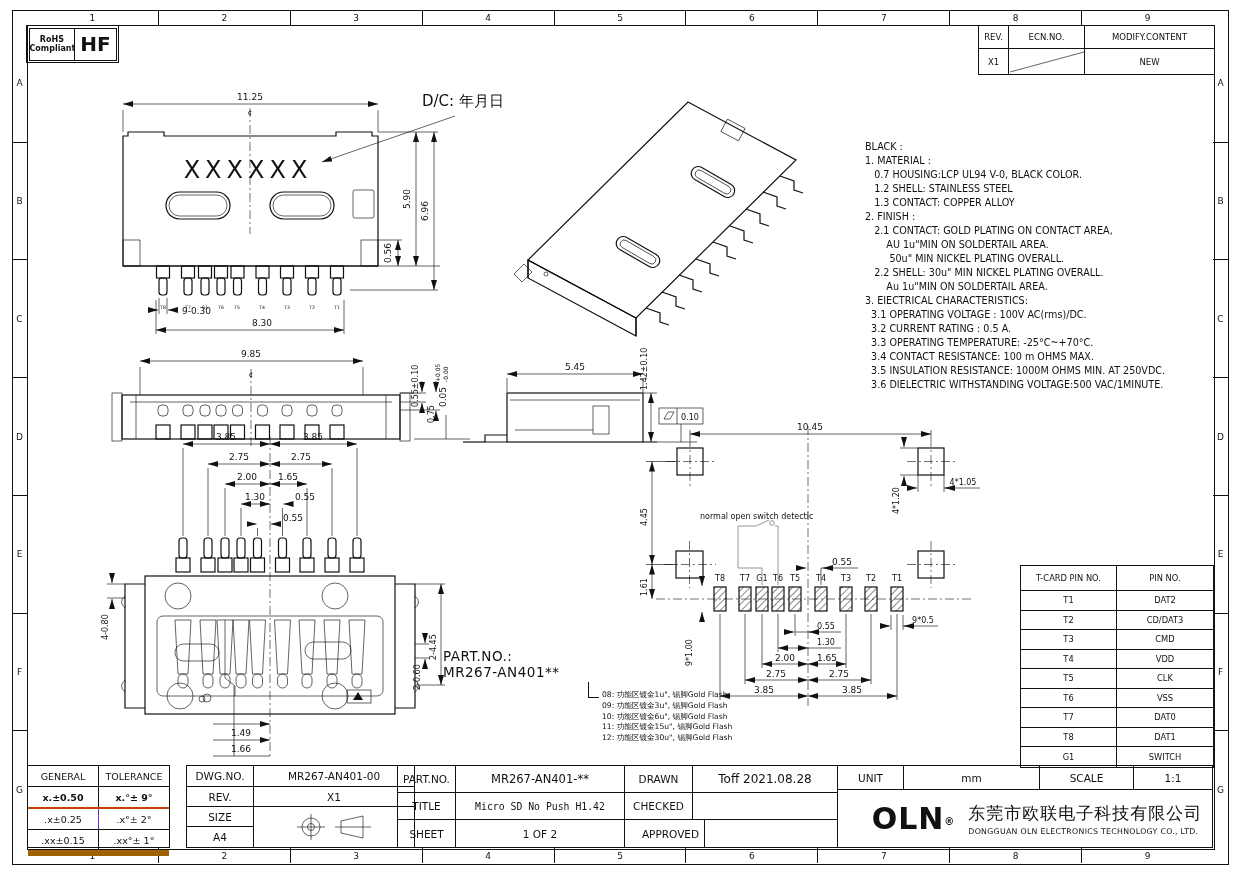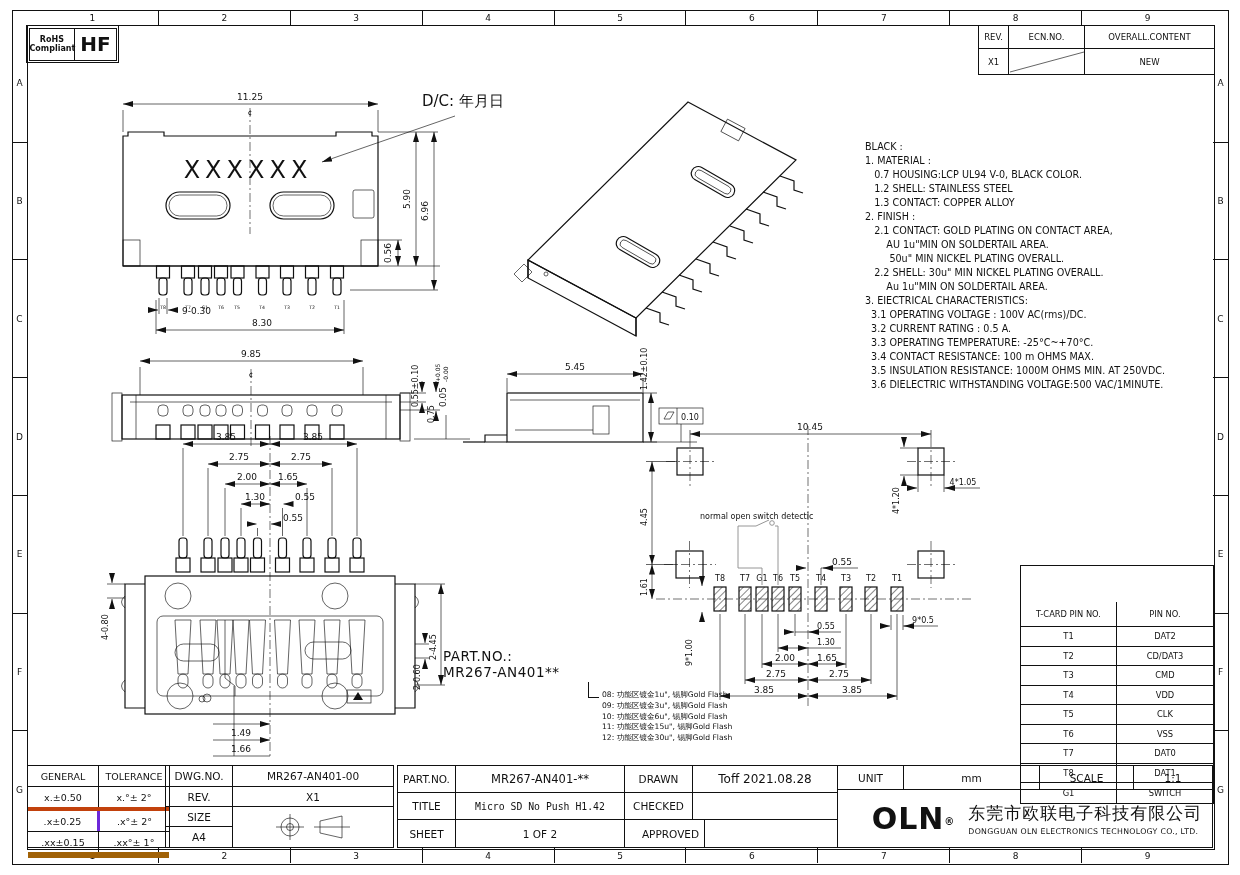--- a/index.html
+++ b/index.html
@@ -38,21 +38,21 @@
   
   #part-block{left:443px;top:648px;}
   #part-label,#part-value{font-size:13.5px;letter-spacing:.5px;}
   #part-leader{left:588px;top:682px;width:10px;height:15px;border-left:1px solid #111;border-bottom:1px solid #111;}
   #part-options{left:602px;top:690px;}
   .opt-line{font-size:7.6px;line-height:10.8px;white-space:pre;}
   
   #pin-table{left:1020px;top:565px;width:192px;border:1px solid #111;}
   .pt-row{display:flex;height:19.5px;border-bottom:1px solid #111;box-sizing:border-box;}
   .pt-row:last-child{border-bottom:none;}
-  .pt-row.hdr{height:25px;margin-top:36px;}
+  .pt-row.hdr{height:25px;}
   .pt-c{width:50%;border-right:1px solid #111;display:flex;align-items:center;justify-content:center;
         font-size:8.3px;box-sizing:border-box;}
   .pt-c:last-child{border-right:none;}
   
   .tb{border:1px solid #111;box-sizing:border-box;}
   .tb-cell{position:absolute;border-right:1px solid #111;border-bottom:1px solid #111;box-sizing:border-box;
            display:flex;align-items:center;justify-content:center;font-size:10.5px;}
   .nob{border-bottom:none;} .nor{border-right:none;}
   #logo-area{display:flex;align-items:center;justify-content:center;gap:14px;}
   #logo-text{font-size:30px;font-weight:800;letter-spacing:1px;font-family:"DejaVu Sans",sans-serif;}
@@ -146,21 +146,21 @@
         <span>Compliant</span>
       </div>
       <div id="rohs-right">HF</div>
     </div>
   </div>
 
   <div class="abs" id="rev-table">
     <div class="rev-row">
       <div class="rev-cell rc1">REV.</div>
       <div class="rev-cell rc2">ECN.NO.</div>
-      <div class="rev-cell rc3">OVERALL.CONTENT</div>
+      <div class="rev-cell rc3">MODIFY.CONTENT</div>
     </div>
     <div class="rev-row">
       <div class="rev-cell rc1">X1</div>
       <div class="rev-cell rc2">
         <svg width="76" height="25" style="left:0;top:0;">
           <line x1="1" y1="23" x2="75" y2="3" class="thin"></line>
         </svg>
       </div>
       <div class="rev-cell rc3">NEW</div>
     </div>
@@ -695,38 +695,38 @@
       </div>
   </div>
 
   <div class="abs tb" style="left:27px;top:765px;width:143px;height:83px;">
     <div style="display:flex;height:20px;border-bottom:1px solid #111;">
       <div style="width:50%;border-right:1px solid #111;display:flex;align-items:center;justify-content:center;font-size:9.5px;">GENERAL</div>
       <div style="width:50%;display:flex;align-items:center;justify-content:center;font-size:9.5px;">TOLERANCE</div>
     </div>
     <div>
 
-        <div style="display:flex;height:20px;border-bottom:4px solid #c2410c;">
+        <div style="display:flex;height:20px;border-bottom:2px solid #c2410c;font-weight:bold;">
           <div style="width:50%;border-right:1px solid #111;display:flex;align-items:center;justify-content:center;font-size:9.5px;">x.±0.50</div>
-          <div style="width:50%;display:flex;align-items:center;justify-content:center;font-size:9.5px;">x.°± 2°</div>
+          <div style="width:50%;display:flex;align-items:center;justify-content:center;font-size:9.5px;">x.°± 9°</div>
         </div>
 
         <div style="display:flex;height:20px;border-bottom:1px solid #111;">
-          <div style="width:50%;border-right:3px solid #6d28d9;display:flex;align-items:center;justify-content:center;font-size:9.5px;">.x±0.25</div>
+          <div style="width:50%;border-right:1px solid #6d28d9;display:flex;align-items:center;justify-content:center;font-size:9.5px;">.x±0.25</div>
           <div style="width:50%;display:flex;align-items:center;justify-content:center;font-size:9.5px;">.x°± 2°</div>
         </div>
 
         <div style="display:flex;height:20px;border-bottom:6px solid #a16207;">
           <div style="width:50%;border-right:1px solid #111;display:flex;align-items:center;justify-content:center;font-size:9.5px;">.xx±0.15</div>
           <div style="width:50%;display:flex;align-items:center;justify-content:center;font-size:9.5px;">.xx°± 1°</div>
         </div>
       </div>
   </div>
 
-  <div class="abs tb" style="left:165px;top:765px;width:229px;height:83px;">
+  <div class="abs tb" style="left:186px;top:765px;width:229px;height:83px;">
     <div class="tb-cell" style="left:0;top:0;width:67px;height:21px;">DWG.NO.</div>
     <div class="tb-cell nor" style="left:67px;top:0;width:160px;height:21px;">MR267-AN401-00</div>
     <div class="tb-cell" style="left:0;top:21px;width:67px;height:20px;">REV.</div>
     <div class="tb-cell nor" style="left:67px;top:21px;width:160px;height:20px;">X1</div>
     <div class="tb-cell" style="left:0;top:41px;width:67px;height:20px;">SIZE</div>
     <div class="tb-cell nob" style="left:0;top:61px;width:67px;height:20px;">A4</div>
     <div class="tb-cell nor nob" style="left:67px;top:41px;width:160px;height:40px;">
       <svg width="90" height="30" viewBox="0 0 90 30" style="position:static;">
         <circle cx="22" cy="15" r="9" class="thin"></circle>
         <circle cx="22" cy="15" r="3.5" class="thin"></circle>

